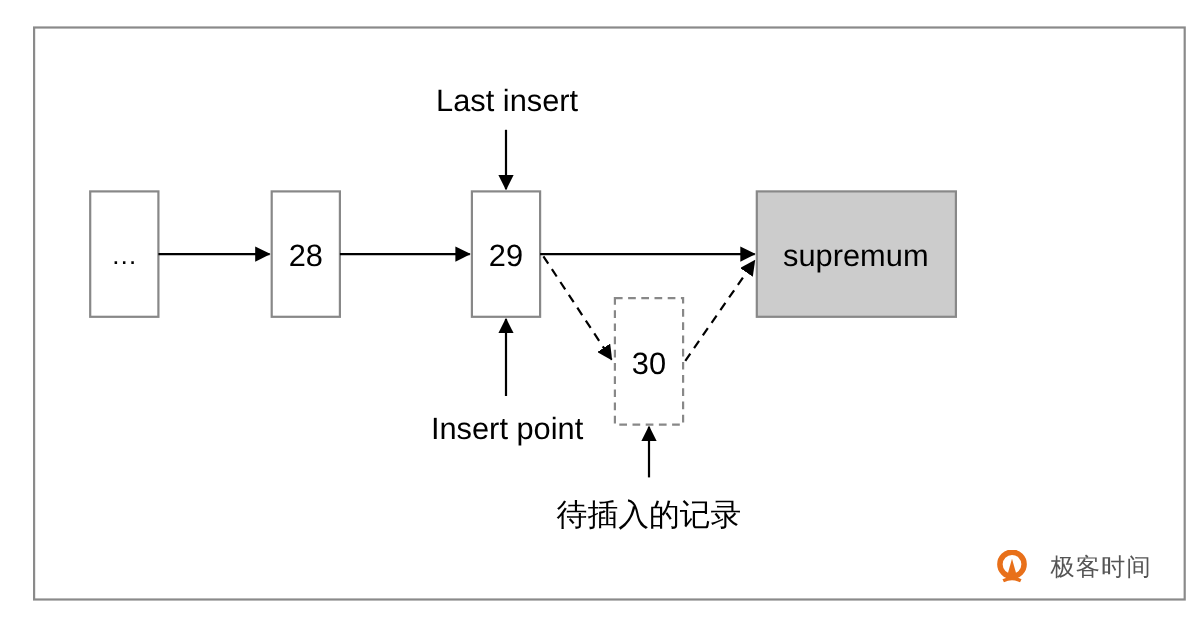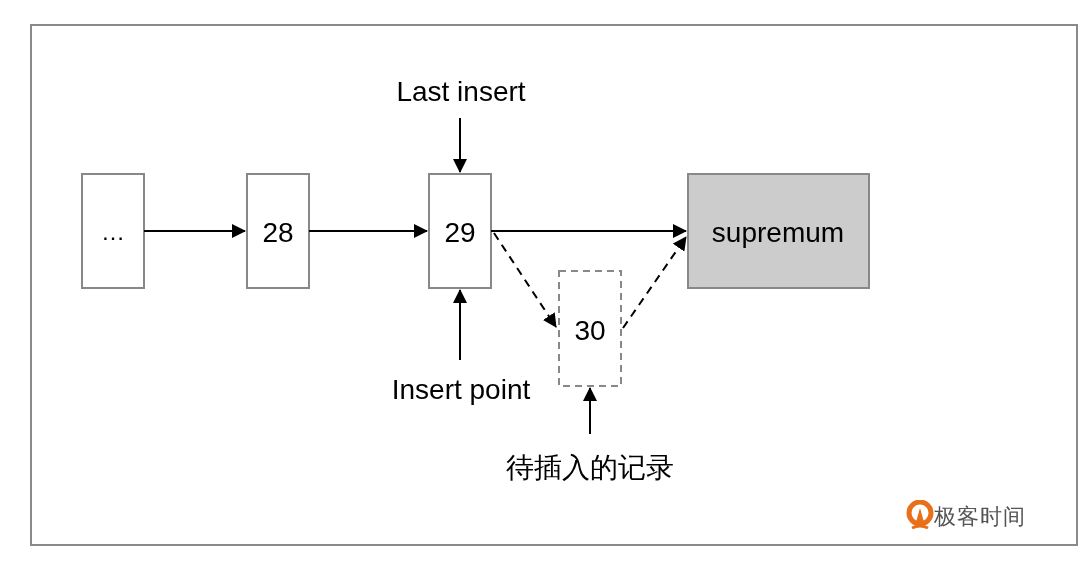--- a/index.html
+++ b/index.html
@@ -1,20 +1,20 @@
 <!DOCTYPE html>
 <html><head>
   <meta charset="utf-8">
   <style>
     html, body { margin: 0; padding: 0; background: #ffffff; }
     body { width: 1088px; height: 564px; position: relative; overflow: hidden; font-family: "Liberation Sans", "DejaVu Sans", sans-serif; }
     #frame { position: absolute; left: 30px; top: 24px; width: 1048px; height: 522px; border: 2px solid #8a8a8a; box-sizing: border-box; }
     svg#diagram { position: absolute; left: 0; top: 0; }
     .lbl { font-family: "Liberation Sans", "DejaVu Sans", sans-serif; fill: #000; }
-    #logo { position: absolute; left: 906px; top: 500px; display: flex; align-items: flex-end; gap: 0; }
+    #logo { position: absolute; left: 906px; top: 500px; display: flex; align-items: center; gap: 21px; }
     #logo-text { font-family: "DejaVu Sans", sans-serif; font-size: 22px; color: #555; letter-spacing: 1px; }
   </style>
 </head>
 <body>
 
 <div id="frame"></div>
 
 <svg id="diagram" width="1088" height="564">
   <defs>
     <marker id="ah" markerWidth="10" markerHeight="10" refX="9" refY="5" orient="auto" markerUnits="userSpaceOnUse">

